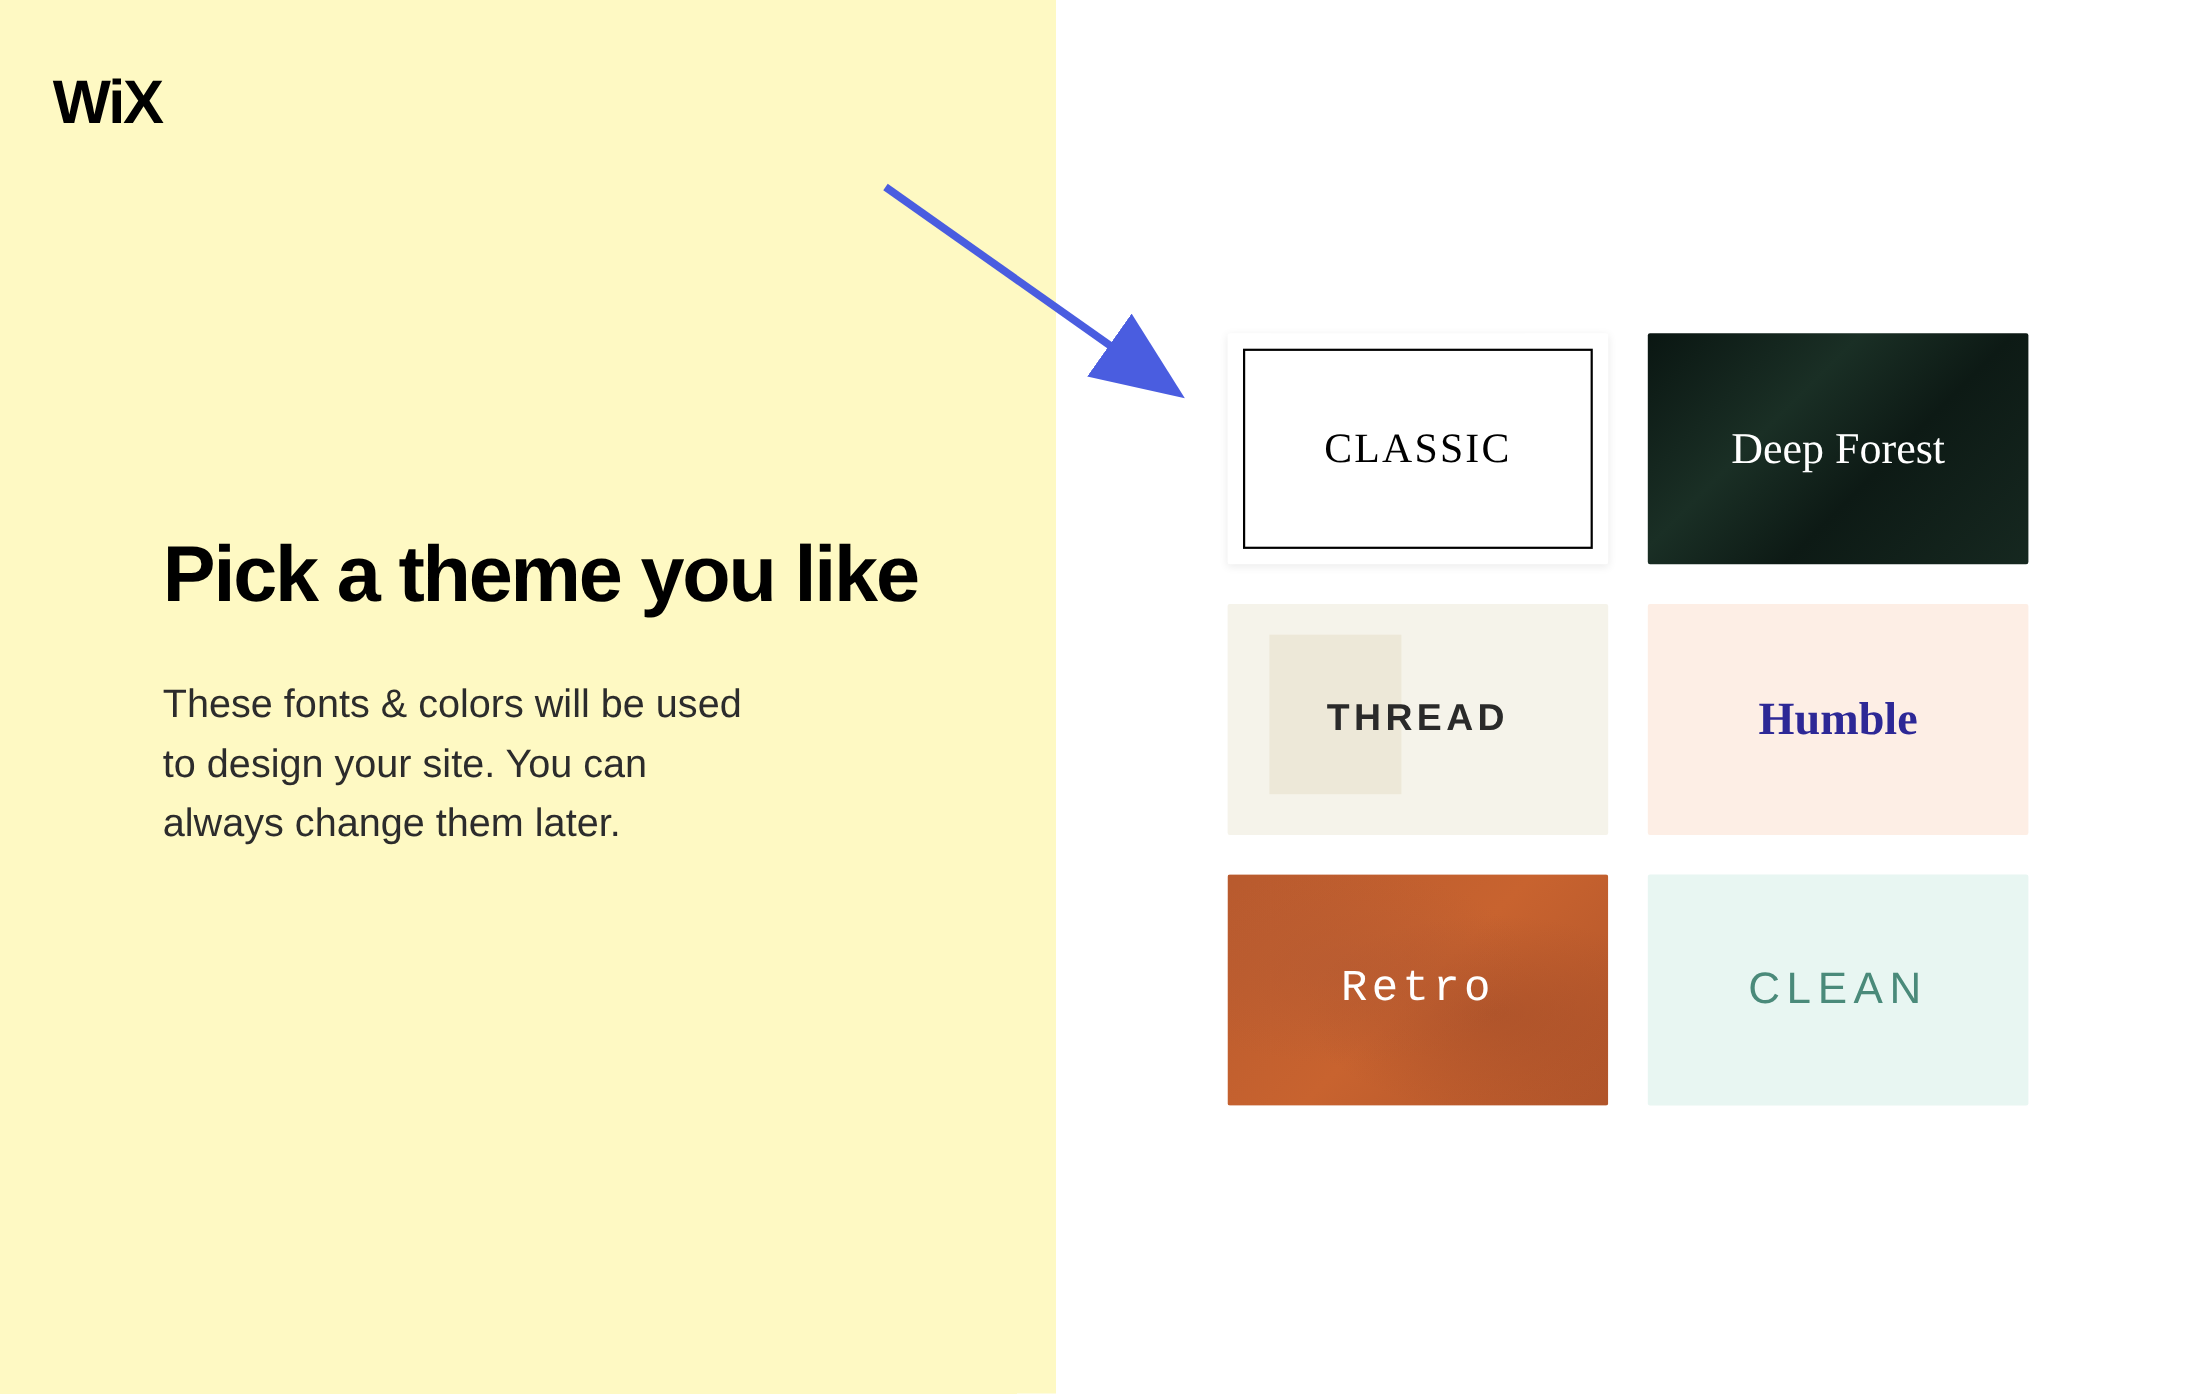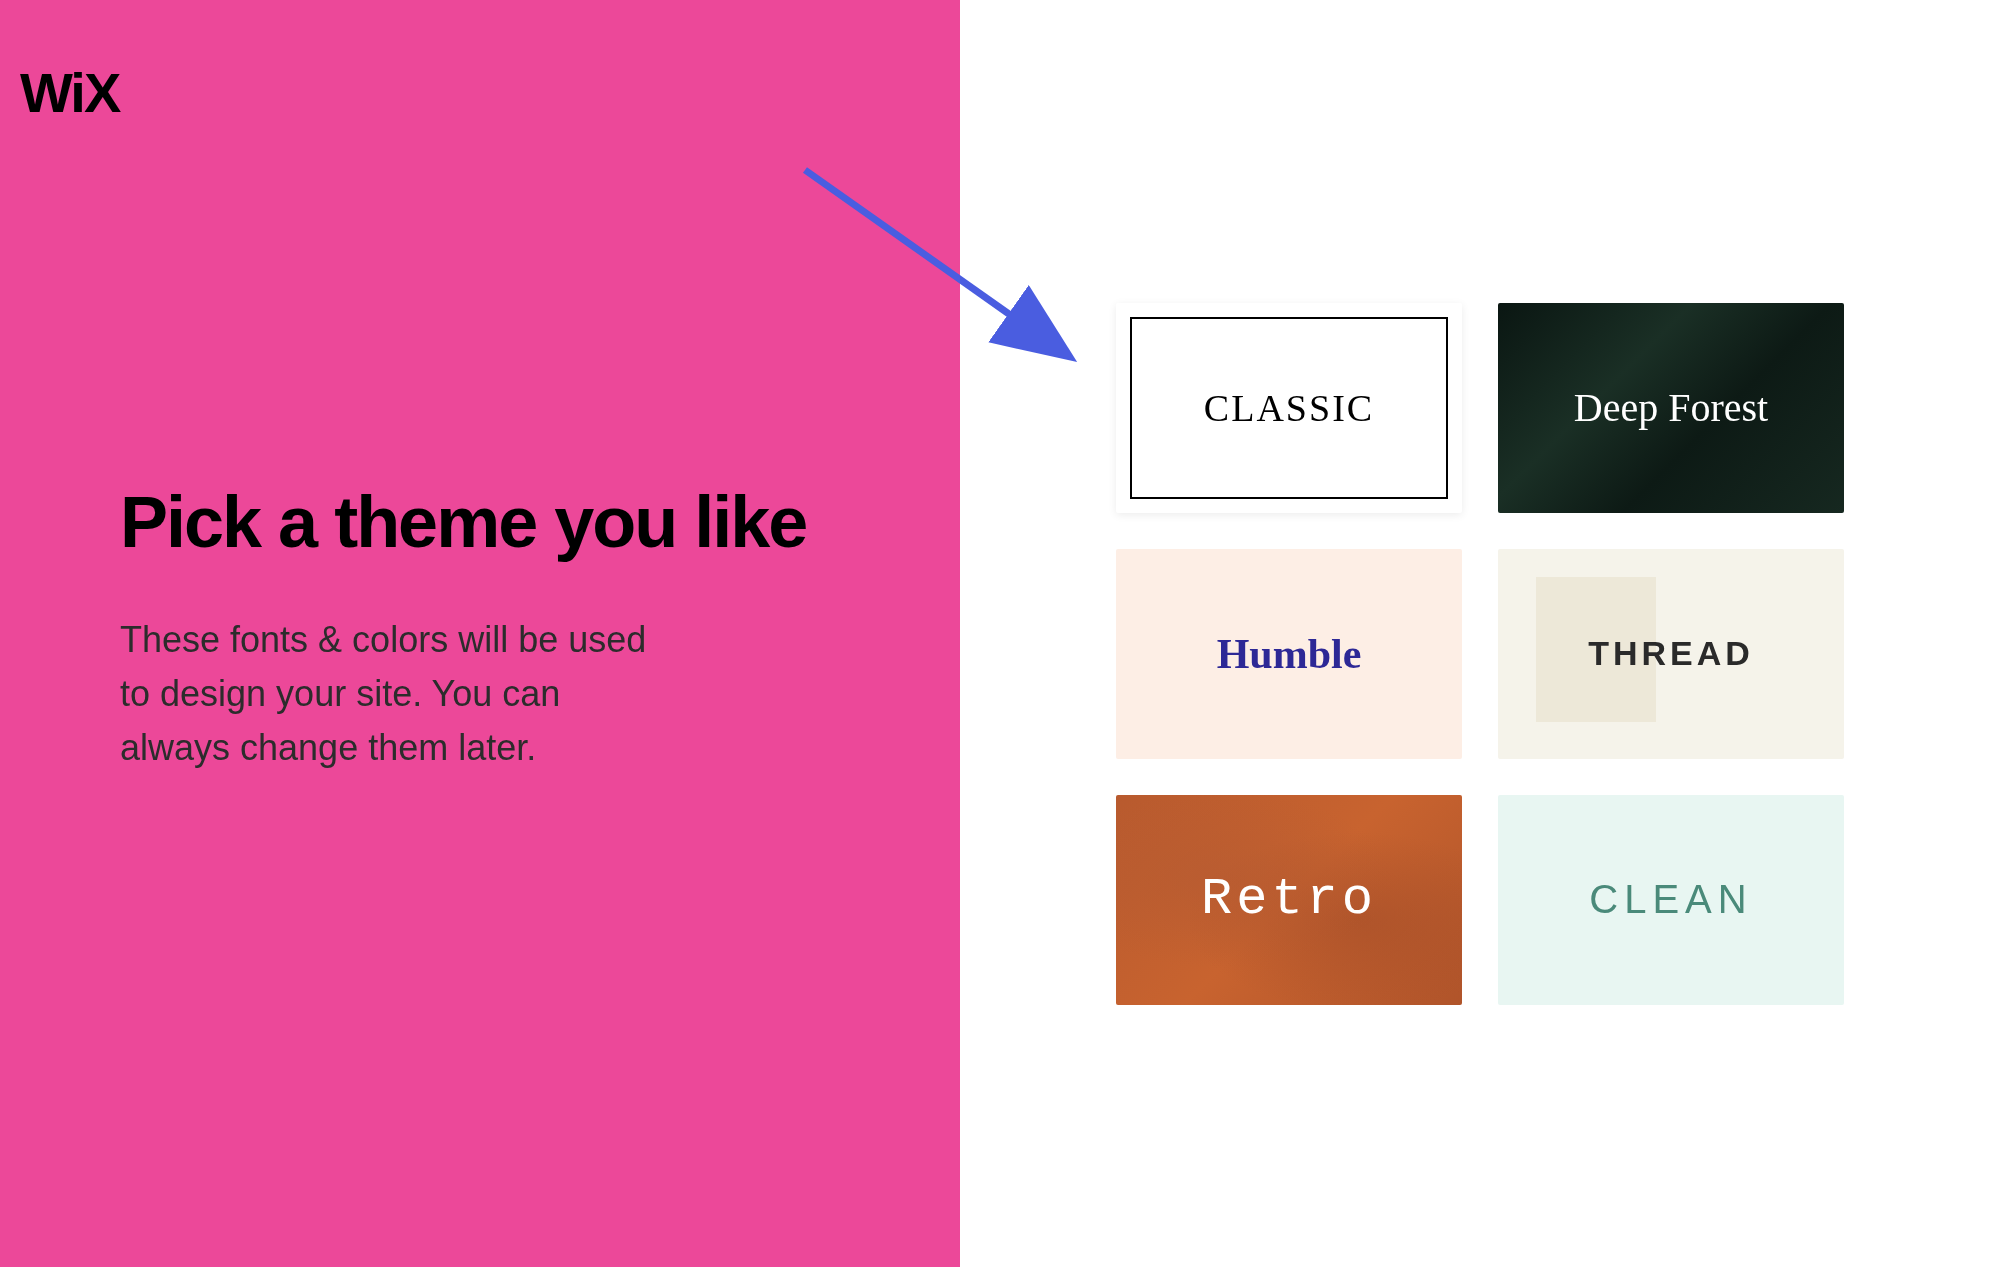--- a/index.html
+++ b/index.html
@@ -12,22 +12,22 @@
       font-family: -apple-system, BlinkMacSystemFont, 'Segoe UI', Helvetica, Arial, sans-serif;
       width: 2000px;
       height: 1267px;
       display: flex;
       overflow: hidden;
     }
     
     .left-panel {
       width: 960px;
       height: 1267px;
-      background: #ec4899;
-      padding: 60px 20px;
+      background: #fef9c3;
+      padding: 60px 48px;
       position: relative;
     }
     
     .logo {
       font-size: 56px;
       font-weight: 900;
       letter-spacing: -2px;
       color: #000;
     }
     
@@ -154,21 +154,21 @@
     .theme-retro {
       background: #c35f2f;
       background-image: 
         radial-gradient(ellipse at 30% 40%, rgba(180,90,50,0.6) 0%, transparent 50%),
         radial-gradient(ellipse at 70% 60%, rgba(160,75,40,0.5) 0%, transparent 50%),
         linear-gradient(135deg, #b85a2e 0%, #c8632f 50%, #b0542a 100%);
     }
     
     .theme-retro-text {
       font-family: 'Courier New', Courier, monospace;
-      font-size: 52px;
+      font-size: 40px;
       color: #fff;
       letter-spacing: 4px;
     }
     
     
     .theme-clean {
       background: #e8f6f2;
       text-align: center;
     }
     
@@ -213,29 +213,29 @@
     <div class="theme-card theme-classic">
       <div class="theme-classic-inner">
         <span class="theme-classic-text">CLASSIC</span>
       </div>
     </div>
 
     <div class="theme-card theme-deep-forest">
       <span class="theme-deep-forest-text">Deep Forest</span>
     </div>
 
-    <div class="theme-card theme-humble">
-      <span class="theme-humble-text">Humble</span>
-    </div>
-
     <div class="theme-card theme-thread">
       <div class="theme-thread-overlay"></div>
       <span class="theme-thread-text">THREAD</span>
     </div>
 
+    <div class="theme-card theme-humble">
+      <span class="theme-humble-text">Humble</span>
+    </div>
+
     <div class="theme-card theme-retro">
       <span class="theme-retro-text">Retro</span>
     </div>
 
     <div class="theme-card theme-clean">
       <span class="theme-clean-text">CLEAN</span>
     </div>
 
   </div>
 </div>

